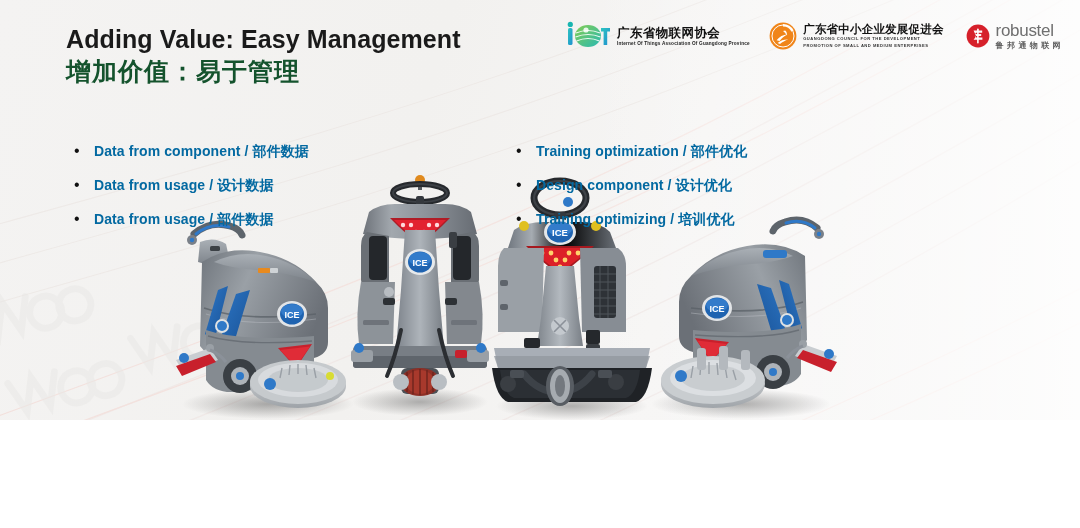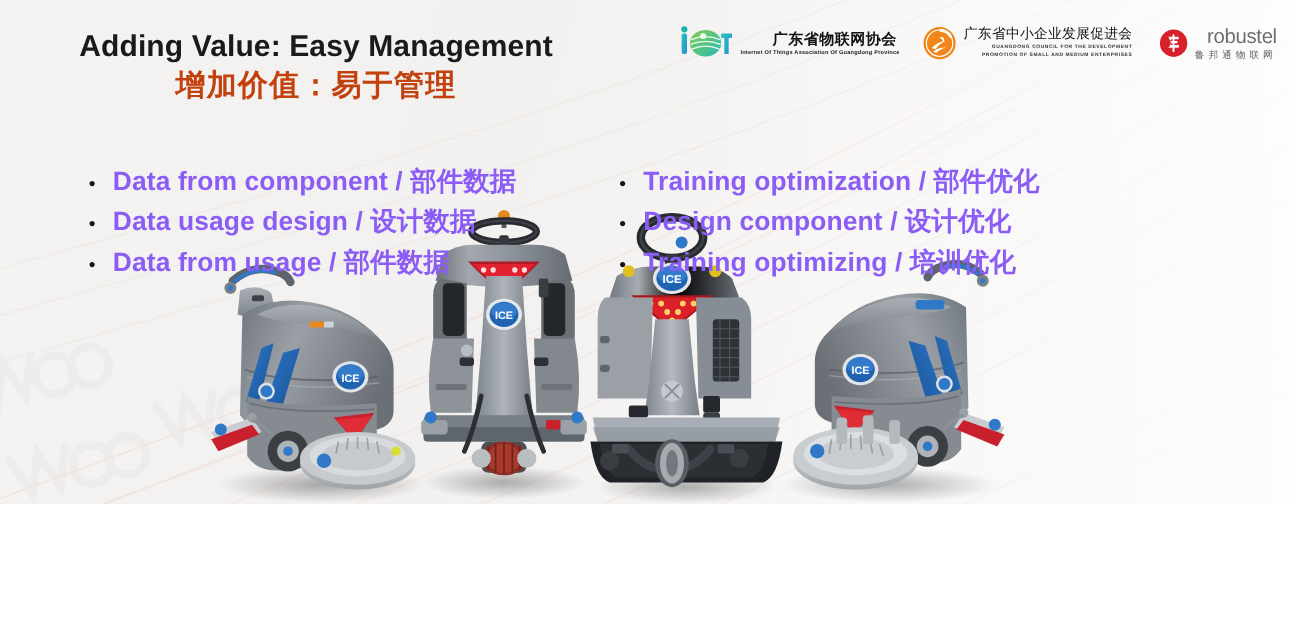--- a/index.html
+++ b/index.html
@@ -58,64 +58,63 @@
     font-size: 25px;
     font-weight: bold;
     color: #1a1a1a;
     letter-spacing: .1px;
     line-height: 30px;
     white-space: nowrap;
   }
   .title-zh {
     font-size: 25px;
     font-weight: bold;
-    color: #c2410c;
+    color: #14532d;
     letter-spacing: 1px;
     line-height: 34px;
     white-space: nowrap;
-    text-align: center;
   }
 
   
   .logo-bar {
     position: absolute;
     right: 16px;
     top: 21px;
     display: flex;
     align-items: center;
     gap: 22px;
     z-index: 6;
   }
   .logo {
     display: flex;
     align-items: center;
     gap: 6px;
   }
-  .logo-text { display: flex; flex-direction: column; justify-content: center; text-align: right; }
+  .logo-text { display: flex; flex-direction: column; justify-content: center; }
   .logo-zh-1 {
     font-size: 12.5px;
     font-weight: bold;
     color: #111;
     letter-spacing: .4px;
     white-space: nowrap;
     line-height: 14px;
   }
   .logo-en-1 {
     font-size: 4.6px;
     font-weight: bold;
     color: #222;
     letter-spacing: .18px;
     white-space: nowrap;
     line-height: 7px;
     transform: scaleX(1.02);
     transform-origin: left center;
   }
   .logo-zh-2 {
     font-size: 11.5px;
-    font-weight: normal;
+    font-weight: bold;
     color: #111;
     letter-spacing: .2px;
     white-space: nowrap;
     line-height: 13px;
   }
   .logo-en-2 {
     font-size: 4.1px;
     font-weight: bold;
     color: #333;
     letter-spacing: .5px;
@@ -129,20 +128,21 @@
     letter-spacing: -.3px;
     line-height: 18px;
     white-space: nowrap;
   }
   .logo-rb-zh {
     font-size: 8px;
     color: #5f5f5f;
     letter-spacing: 3.4px;
     line-height: 11px;
     white-space: nowrap;
+    font-weight: bold;
   }
 
   
   .bullets {
     position: absolute;
     top: 138px;
     left: 0;
     right: 0;
     z-index: 6;
     display: flex;
@@ -159,23 +159,23 @@
     width: 28px;
     flex: 0 0 28px;
     color: #111;
     font-size: 16px;
     line-height: 26px;
     text-align: left;
     padding-left: 8px;
     box-sizing: border-box;
   }
   .bullet-text {
-    font-size: 22px;
+    font-size: 14px;
     font-weight: bold;
-    color: #8b5cf6;
+    color: #0369a1;
     line-height: 26px;
     white-space: nowrap;
     letter-spacing: .1px;
   }
 
   
   .machines {
     position: absolute;
     left: 0; right: 0; bottom: 0;
     height: 260px;
@@ -315,21 +315,21 @@
 
   <div class="bullets">
 
     <div class="bullet-col left">
       <div class="bullet-row">
         <span class="bullet-dot">•</span>
         <span class="bullet-text">Data from component  / 部件数据</span>
       </div>
       <div class="bullet-row">
         <span class="bullet-dot">•</span>
-        <span class="bullet-text">Data usage design / 设计数据</span>
+        <span class="bullet-text">Data from usage / 设计数据</span>
       </div>
       <div class="bullet-row">
         <span class="bullet-dot">•</span>
         <span class="bullet-text">Data from usage / 部件数据</span>
       </div>
     </div>
 
     <div class="bullet-col right">
       <div class="bullet-row">
         <span class="bullet-dot">•</span>

